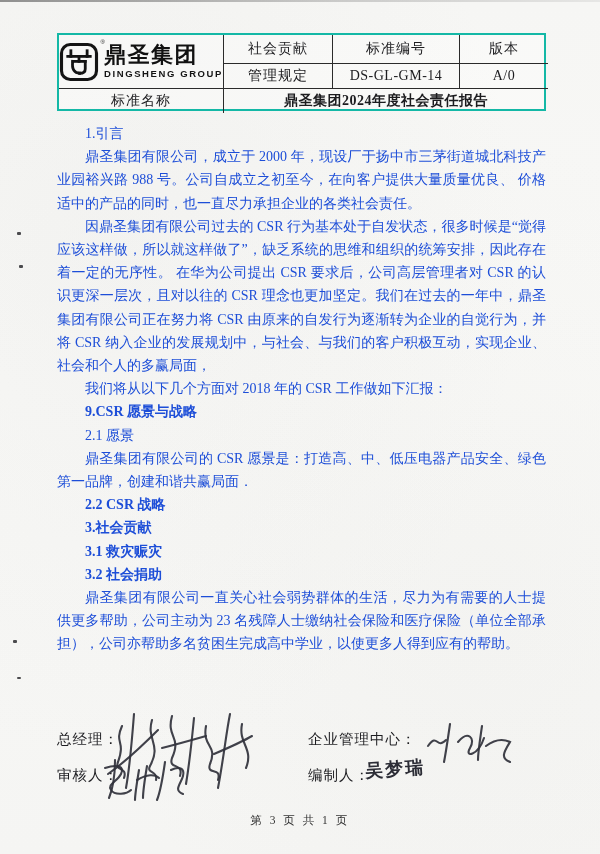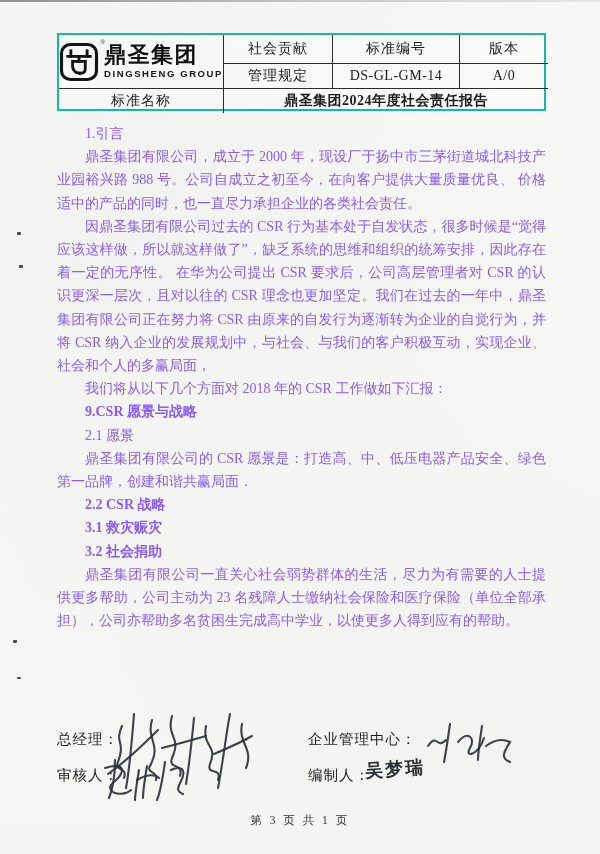--- a/index.html
+++ b/index.html
@@ -33,21 +33,21 @@
   .c-name-v{grid-area:3/2/4/5;font-weight:600;letter-spacing:.5px;}
   .v-num{letter-spacing:.5px;}
   .logo-mark{position:relative;width:40px;height:40px;flex:0 0 auto;}
   .logo-reg{position:absolute;top:-3px;right:-6px;font-size:6px;font-family:"Liberation Sans",sans-serif;color:#222;}
   .logo-text{display:flex;flex-direction:column;line-height:1;font-family:"Liberation Sans","DejaVu Sans",sans-serif;}
   .logo-cn{font-size:22px;font-weight:800;letter-spacing:1.5px;color:#111;}
   .logo-en{font-size:9.5px;font-weight:700;letter-spacing:1.6px;color:#141414;margin-top:3px;}
 
   
   .doc-body{position:absolute;left:57px;top:122px;width:489px;font-size:14px;line-height:23.2px;
-    text-align:justify;color:#8b5cf6;}
+    text-align:justify;color:#1d4ed8;}
   .block{margin:0;text-indent:2em;}
   .h{font-weight:700;}
 
   
   .sig-label{position:absolute;font-size:14.5px;color:#1d1d21;letter-spacing:1px;}
   .sig-svg{position:absolute;overflow:visible;}
   .sig-svg path{fill:none;stroke:#30313b;stroke-width:2.1;stroke-linecap:round;opacity:.92;}
   .author-name{position:absolute;font-size:18px;font-weight:600;color:#2c2d36;
     transform:rotate(-4deg);letter-spacing:2px;}
 
@@ -98,20 +98,21 @@
 
 <div class="doc-body">
   <div class="block">1.引言</div>
   <div class="block">鼎圣集团有限公司，成立于 2000 年，现设厂于扬中市三茅街道城北科技产业园裕兴路 988 号。公司自成立之初至今，在向客户提供大量质量优良、 价格适中的产品的同时，也一直尽力承担企业的各类社会责任。</div>
   <div class="block">因鼎圣集团有限公司过去的 CSR 行为基本处于自发状态，很多时候是“觉得应该这样做，所以就这样做了”，缺乏系统的思维和组织的统筹安排，因此存在着一定的无序性。 在华为公司提出 CSR 要求后，公司高层管理者对 CSR 的认识更深一层次，且对以往的 CSR 理念也更加坚定。我们在过去的一年中，鼎圣集团有限公司正在努力将 CSR 由原来的自发行为逐渐转为企业的自觉行为，并将 CSR 纳入企业的发展规划中，与社会、与我们的客户积极互动，实现企业、社会和个人的多赢局面，</div>
   <div class="block">我们将从以下几个方面对 2018 年的 CSR 工作做如下汇报：</div>
   <div class="block h">9.CSR 愿景与战略</div>
   <div class="block">2.1 愿景</div>
   <div class="block">鼎圣集团有限公司的 CSR 愿景是：打造高、中、低压电器产品安全、绿色第一品牌，创建和谐共赢局面．</div>
   <div class="block h">2.2 CSR 战略</div>
+  <div class="block h">3.社会贡献</div>
   <div class="block h">3.1 救灾赈灾</div>
   <div class="block h">3.2 社会捐助</div>
   <div class="block">鼎圣集团有限公司一直关心社会弱势群体的生活，尽力为有需要的人士提供更多帮助，公司主动为 23 名残障人士缴纳社会保险和医疗保险（单位全部承担），公司亦帮助多名贫困生完成高中学业，以使更多人得到应有的帮助。</div>
 </div>
 
 <div class="sig-label" style="left:57px;top:730px;">总经理：</div>
 <div class="sig-label" style="left:308px;top:730px;">企业管理中心：</div>
 <div class="sig-label" style="left:57px;top:766px;">审核人：</div>
 <div class="sig-label" style="left:308px;top:766px;">编制人：</div>
 

